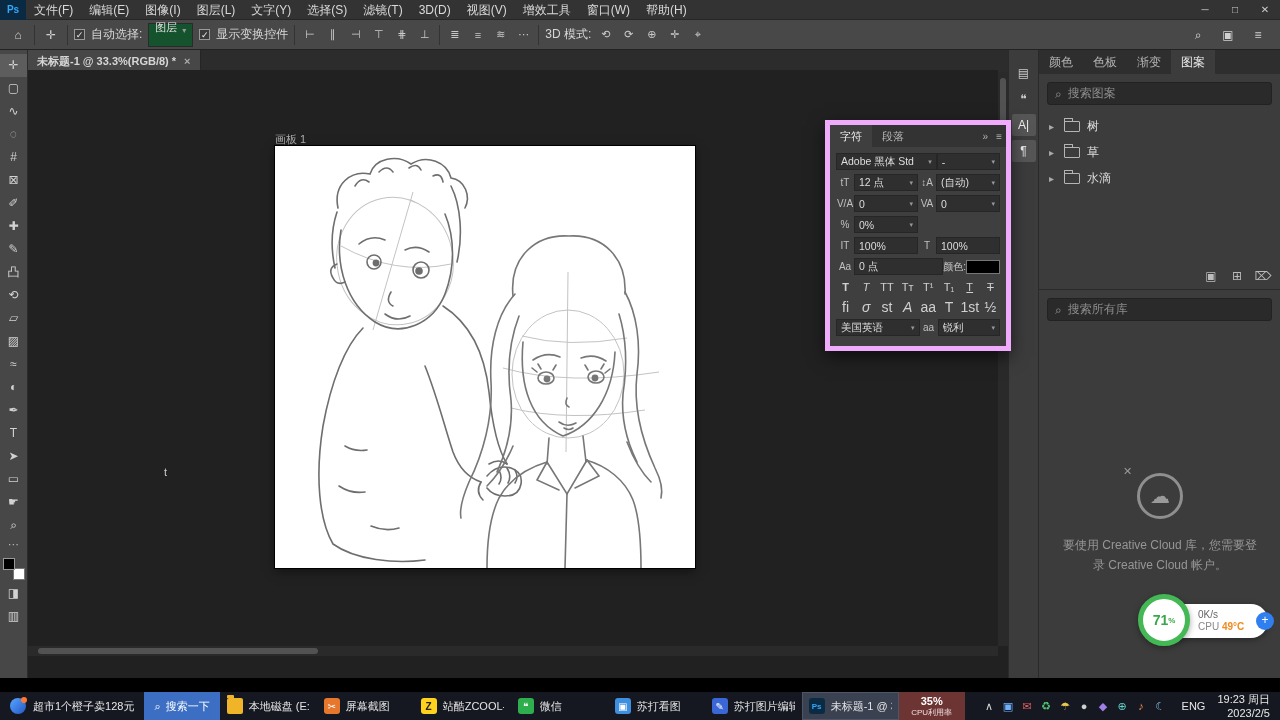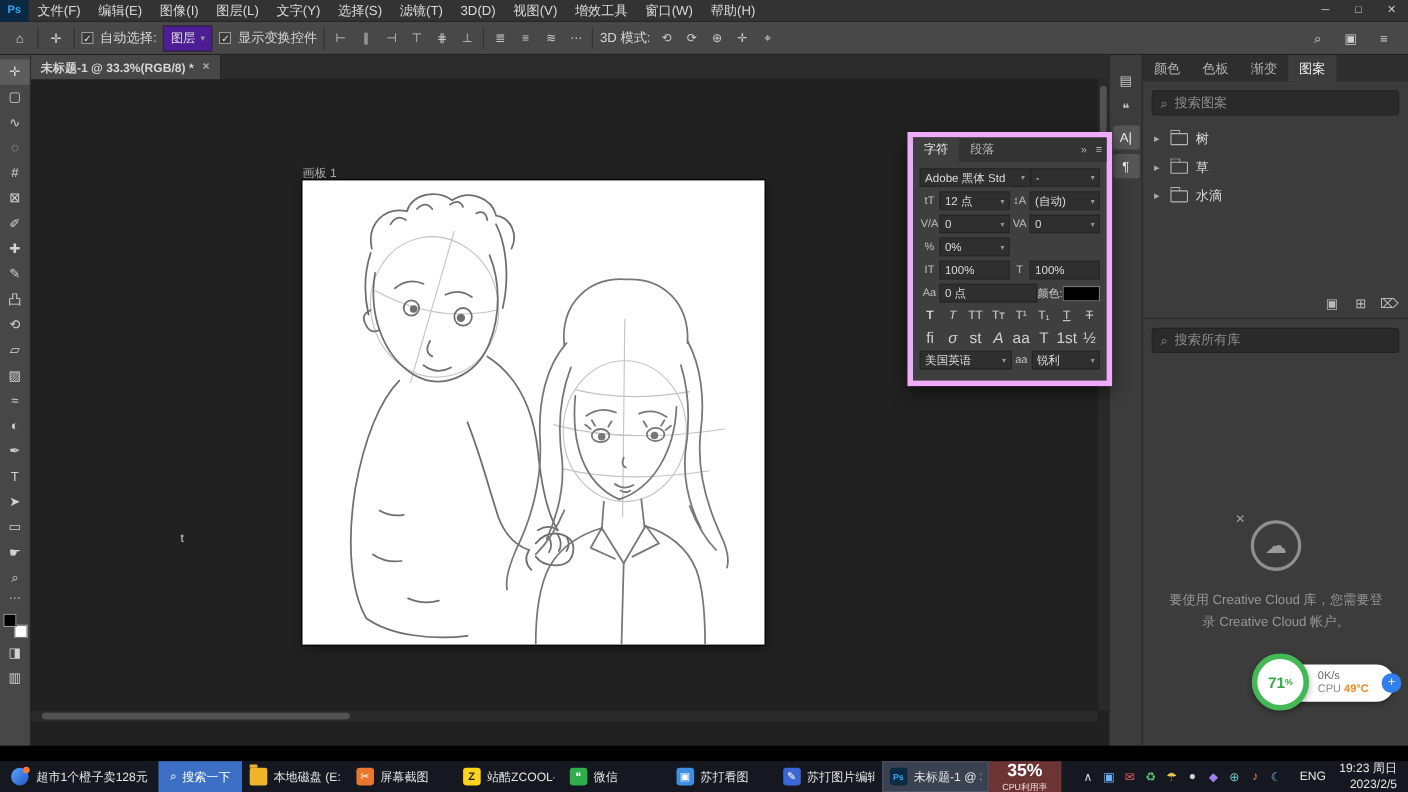--- a/index.html
+++ b/index.html
@@ -19,21 +19,21 @@
   .wctrl { width:30px; text-align:center; font-size:10px; color:#cccccc; line-height:20px; }
 
   
   #optionsbar { position:absolute; left:0; top:20px; width:1280px; height:30px;
     background:#484848; border-bottom:1px solid #222; display:flex; align-items:center;
     gap:6px; padding:0 8px; font-size:12px; color:#d6d6d6; }
   .vsep { width:1px; height:20px; background:#333; flex:none; }
   .obicon { width:20px; text-align:center; font-size:12px; color:#d0d0d0; }
   .cb { width:11px; height:11px; border:1px solid #999; background:#3a3a3a; font-size:9px;
     line-height:10px; text-align:center; color:#eee; display:inline-block; }
-  .dd { display:inline-flex; align-items:center; gap:5px; background:#4c1d95;
+  .dd { display:inline-flex; align-items:flex-end; gap:5px; background:#14532d;
     border:1px solid #2a2a2a; height:19px; padding:11px 6px; font-size:11px; color:#e0e0e0; }
   .dd .arr { font-size:8px; color:#999; }
   .aicon { width:17px; text-align:center; font-size:11px; color:#c9c9c9; }
   .obright { margin-left:auto; display:flex; gap:10px; padding-right:4px; }
 
   
   #toolbar { position:absolute; left:0; top:50px; width:28px; height:628px;
     background:#474747; border-right:1px solid #2c2c2c; padding-top:4px; }
   .tool { height:23px; line-height:23px; text-align:center; font-size:12px; color:#d2d2d2; }
   .tool.active { background:#5d5d5d; }
@@ -41,21 +41,21 @@
   .swatches { position:relative; width:22px; height:22px; margin:5px auto 2px; }
   .sw-bg { position:absolute; right:0; bottom:0; width:12px; height:12px; background:#fff; border:1px solid #777; }
   .sw-fg { position:absolute; left:0; top:0; width:12px; height:12px; background:#000; border:1px solid #999; }
 
   
   #docarea { position:absolute; left:28px; top:50px; width:980px; height:628px; background:#212121; }
   .tabbar { position:absolute; left:0; top:0; right:0; height:22px; background:#2c2c2c; display:flex;font-weight:bold; }
   .doctab { background:#474747; height:22px; display:flex; align-items:center; padding:0 9px;
     font-size:11px; color:#d6d6d6; gap:8px; border-right:1px solid #252525; }
   .doctab .x { color:#aaa; font-size:11px; }
-  .canvas { position:absolute; left:0; top:38px; width:970px; height:574px; background:#212121; overflow:hidden; }
+  .canvas { position:absolute; left:0; top:20px; width:970px; height:574px; background:#212121; overflow:hidden; }
   .vscroll { position:absolute; right:0; top:22px; width:10px; height:574px; background:#2a2a2a; }
   .vthumb { position:absolute; left:2px; right:2px; top:6px; height:130px; background:#525252; border-radius:3px; }
   .hscroll { position:absolute; left:0; top:596px; width:970px; height:10px; background:#2a2a2a; }
   .hthumb { position:absolute; top:2px; bottom:2px; left:10px; width:280px; background:#525252; border-radius:3px; }
   .statusbar { position:absolute; left:0; top:606px; width:980px; height:22px; background:#333;
     border-top:1px solid #252525; display:flex; align-items:center; gap:16px; padding-left:10px;
     font-size:11px; color:#bdbdbd; }
   .artboard-label { position:absolute; left:247px; top:62px; font-size:11px; color:#aeaeae; }
   .artboard { position:absolute; left:247px; top:76px; width:420px; height:422px; background:#ffffff;
     box-shadow:0 0 0 1px #000, 0 3px 10px rgba(0,0,0,.5); }
@@ -152,21 +152,21 @@
   .i-disk::before { content:""; position:absolute; left:0; top:-3px; width:7px; height:3px;
     background:#f0b429; border-radius:1px 1px 0 0; }
   .i-shot { background:#e8772e; }
   .i-zcool { background:#ffd21e; color:#222; font-weight:bold; }
   .i-wechat { background:#2fae4d; }
   .i-soda1 { background:#3f8fe0; }
   .i-soda2 { background:#3b67d6; }
   .i-ps { background:#0b2b45; color:#37a7f5; font-weight:bold; font-size:8px; }
   .tbcpu { width:66px; height:100%; background:#6d3434; display:flex; flex-direction:column;
     justify-content:center; align-items:center; line-height:1.15; }
-  .tbcpu .c1 { font-size:16px; font-weight:bold; color:#fff; }
+  .tbcpu .c1 { font-size:11px; font-weight:bold; color:#fff; }
   .tbcpu .c2 { font-size:8px; color:#f0dede; }
   .tbtray { margin-left:auto; display:flex; align-items:center; padding:0 4px; }
   .tico { width:19px; text-align:center; font-size:11px; }
   .t0{color:#d8d8d8}.t1{color:#6fb3ff}.t2{color:#e45f5f}.t3{color:#57c974}.t4{color:#e8c84e}
   .t5{color:#cfcfcf}.t6{color:#9f7fe8}.t7{color:#5fd3c9}.t8{color:#f08a4b}.t9{color:#8fd0ff}
   .tblang { padding:0 8px; }
   .tbclock { padding:0 10px 0 4px; text-align:right; line-height:1.3; }
 
   svg .construction { stroke:#c3c3c3; stroke-width:1; fill:none; }
   svg .mainline { stroke:#6e6e6e; stroke-width:1.6; fill:none; stroke-linecap:round; }

